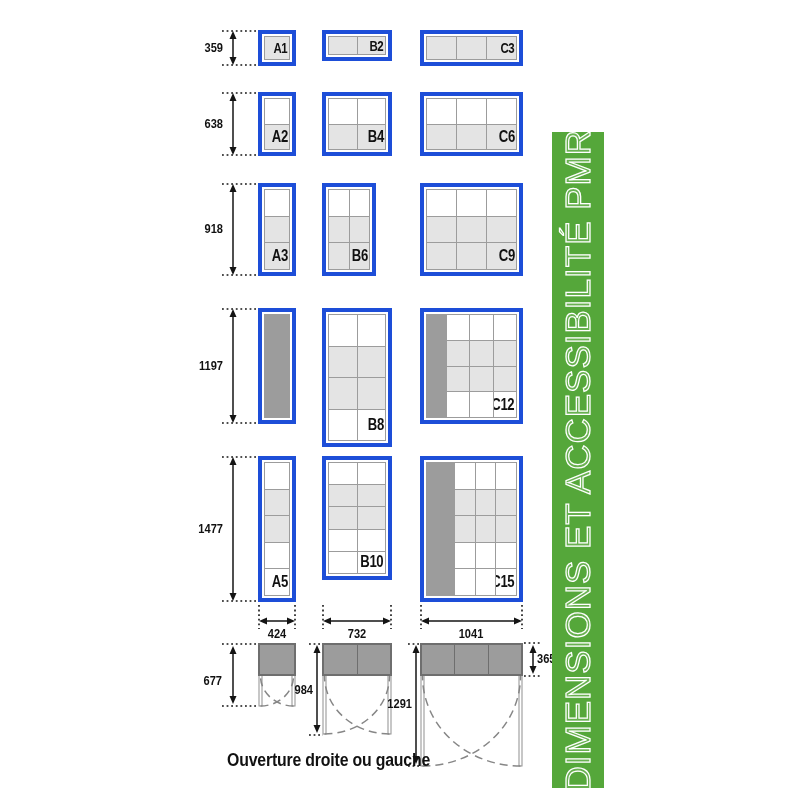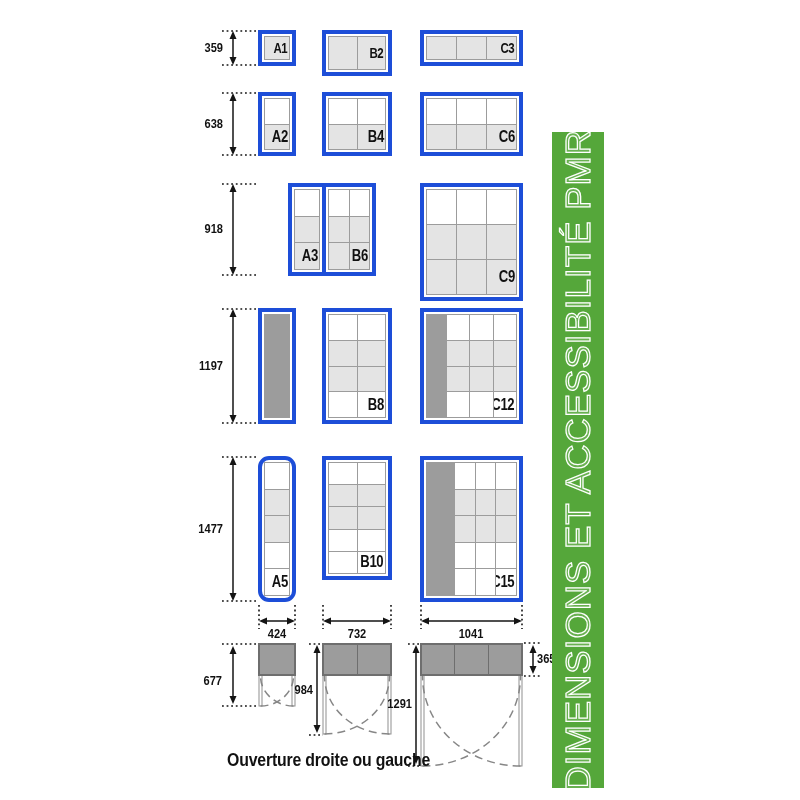--- a/index.html
+++ b/index.html
@@ -120,21 +120,21 @@
     </svg>
 
   <div id="cabinets">
       <div class="cabinet" style="left: 258px; top: 30px; width: 38px; height: 36px;">
         <div class="cab-grid" style="grid-template-columns: repeat(1, 1fr); grid-template-rows: repeat(1, 1fr);">
           <div class="panel shaded label-cell">
             <span class="model-label" style="font-size: 14px;">A1</span>
           </div>
         </div>
       </div>
-      <div class="cabinet" style="left: 322px; top: 30px; width: 70px; height: 46px;">
+      <div class="cabinet" style="left: 322px; top: 30px; width: 70px; height: 31px;">
         <div class="cab-grid" style="grid-template-columns: repeat(2, 1fr); grid-template-rows: repeat(1, 1fr);">
           <div class="panel shaded"></div>
           <div class="panel shaded label-cell">
             <span class="model-label" style="font-size: 14px;">B2</span>
           </div>
         </div>
       </div>
       <div class="cabinet" style="left: 420px; top: 30px; width: 103px; height: 36px;">
         <div class="cab-grid" style="grid-template-columns: repeat(3, 1fr); grid-template-rows: repeat(1, 1fr);">
           <div class="panel shaded"></div>
@@ -167,42 +167,42 @@
           <div class="panel"></div>
           <div class="panel"></div>
           <div class="panel"></div>
           <div class="panel shaded"></div>
           <div class="panel shaded"></div>
           <div class="panel shaded label-cell">
             <span class="model-label" style="font-size: 16px;">C6</span>
           </div>
         </div>
       </div>
-      <div class="cabinet" style="left: 258px; top: 183px; width: 38px; height: 93px; margin-left: 30px;">
+      <div class="cabinet" style="left: 258px; top: 183px; width: 38px; height: 93px;">
         <div class="cab-grid" style="grid-template-columns: repeat(1, 1fr); grid-template-rows: repeat(3, 1fr);">
           <div class="panel"></div>
           <div class="panel shaded"></div>
           <div class="panel shaded label-cell">
             <span class="model-label" style="font-size: 16px;">A3</span>
           </div>
         </div>
       </div>
       <div class="cabinet" style="left: 322px; top: 183px; width: 54px; height: 93px;">
         <div class="cab-grid" style="grid-template-columns: repeat(2, 1fr); grid-template-rows: repeat(3, 1fr);">
           <div class="panel"></div>
           <div class="panel"></div>
           <div class="panel shaded"></div>
           <div class="panel shaded"></div>
           <div class="panel shaded"></div>
           <div class="panel shaded label-cell">
             <span class="model-label" style="font-size: 16px;">B6</span>
           </div>
         </div>
       </div>
-      <div class="cabinet" style="left: 420px; top: 183px; width: 103px; height: 118px;">
+      <div class="cabinet" style="left: 420px; top: 183px; width: 103px; height: 93px;">
         <div class="cab-grid" style="grid-template-columns: repeat(3, 1fr); grid-template-rows: repeat(3, 1fr);">
           <div class="panel"></div>
           <div class="panel"></div>
           <div class="panel"></div>
           <div class="panel shaded"></div>
           <div class="panel shaded"></div>
           <div class="panel shaded"></div>
           <div class="panel shaded"></div>
           <div class="panel shaded"></div>
           <div class="panel shaded label-cell">
@@ -213,21 +213,21 @@
       <div class="cabinet" style="left: 258px; top: 308px; width: 38px; height: 116px;">
         <div class="cab-grid" style="grid-template-columns: repeat(2, 1fr); grid-template-rows: repeat(4, 1fr); gap: 48px;">
           <div class="panel"></div>
           <div class="panel shaded"></div>
           <div class="panel shaded"></div>
           <div class="panel label-cell">
             <span class="model-label" style="font-size: 16px;">A4</span>
           </div>
         </div>
       </div>
-      <div class="cabinet" style="left: 322px; top: 308px; width: 70px; height: 116px;">
+      <div class="cabinet" style="left: 322px; top: 308px; width: 70px; height: 139px;">
         <div class="cab-grid" style="grid-template-columns: repeat(2, 1fr); grid-template-rows: repeat(4, 1fr);">
           <div class="panel"></div>
           <div class="panel"></div>
           <div class="panel shaded"></div>
           <div class="panel shaded"></div>
           <div class="panel shaded"></div>
           <div class="panel shaded"></div>
           <div class="panel"></div>
           <div class="panel label-cell">
             <span class="model-label" style="font-size: 16px;">B8</span>
@@ -245,21 +245,21 @@
           <div class="panel shaded"></div>
           <div class="panel shaded"></div>
           <div class="panel shaded"></div>
           <div class="panel"></div>
           <div class="panel"></div>
           <div class="panel label-cell">
             <span class="model-label" style="font-size: 16px;">C12</span>
           </div>
         </div>
       </div>
-      <div class="cabinet" style="left: 258px; top: 456px; width: 38px; height: 146px; border-radius: 11px;">
+      <div class="cabinet" style="left: 258px; top: 456px; width: 38px; height: 146px;">
         <div class="cab-grid" style="grid-template-columns: repeat(1, 1fr); grid-template-rows: repeat(5, 1fr);">
           <div class="panel"></div>
           <div class="panel shaded"></div>
           <div class="panel shaded"></div>
           <div class="panel"></div>
           <div class="panel label-cell">
             <span class="model-label" style="font-size: 16px;">A5</span>
           </div>
         </div>
       </div>

